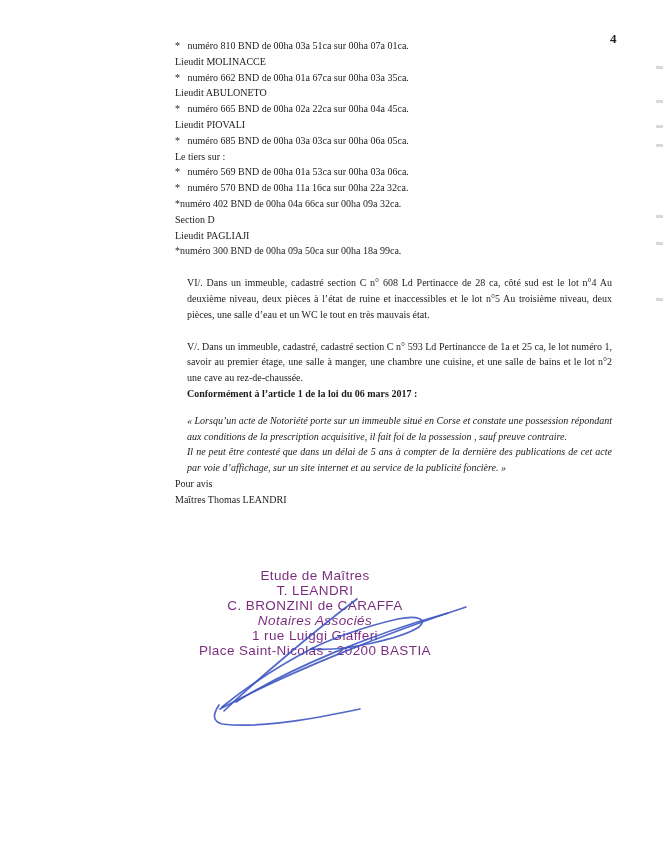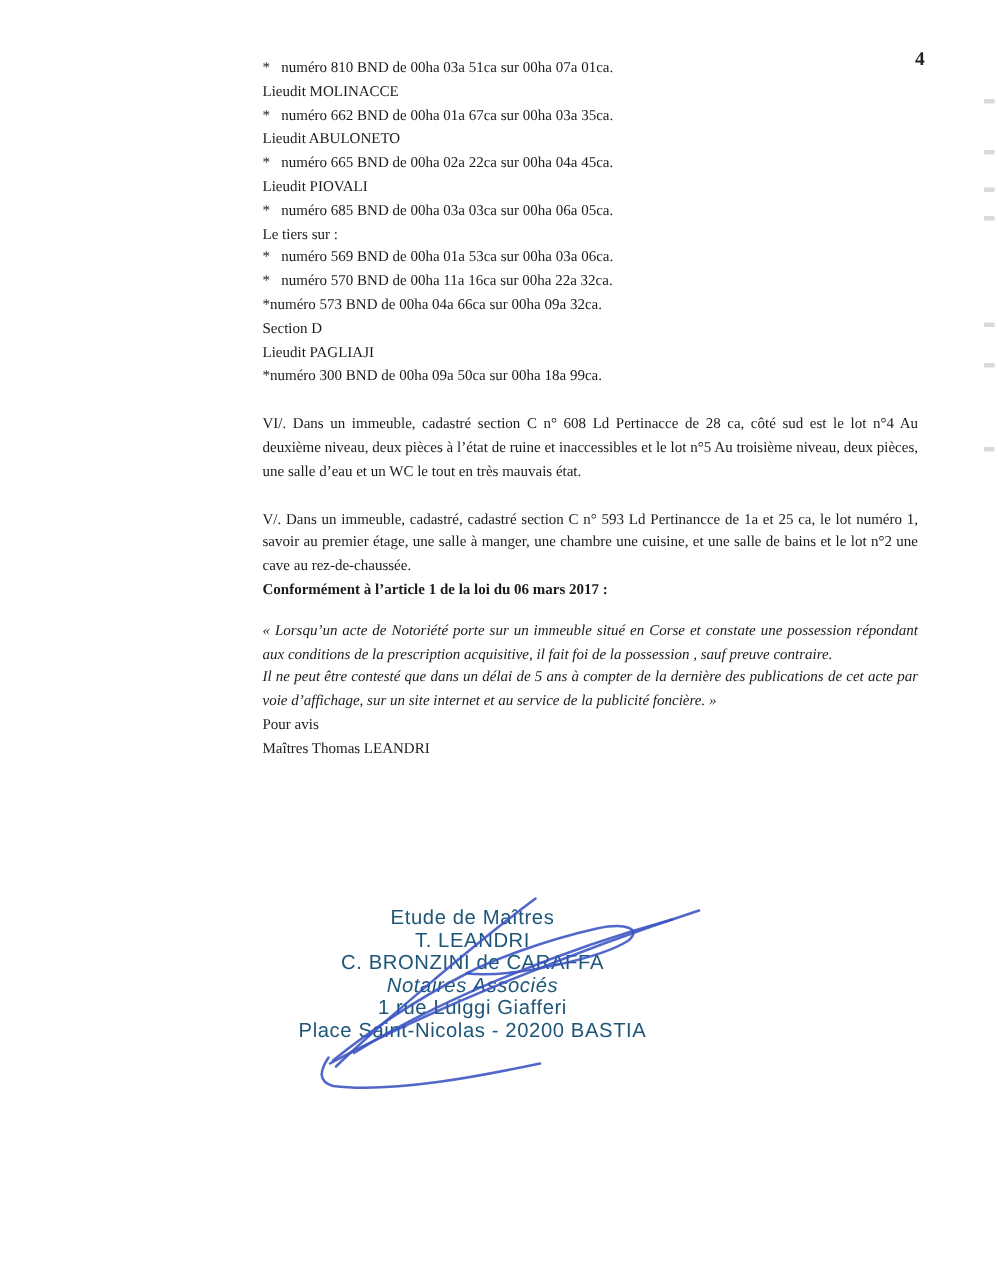--- a/index.html
+++ b/index.html
@@ -29,46 +29,46 @@
     top: 38px;
     width: 437px;
     font-size: 10px;
     line-height: 15.8px;
   }
   .doc-line {
     white-space: pre-wrap;
   }
   .para {
     text-align: justify;
-    margin: 16px 0 0 0;
+    margin: 16px 0 0 12px;
     hyphens: none;
   }
   .para.no-gap {
     margin-top: 0;
     font-weight: bold;
   }
   .quote-block {
     margin-top: 11px;
     font-style: italic;
     text-align: justify;
   }
   .quote-block .para {
     margin-top: 0;
   }
   .stamp {
     position: absolute;
     left: 194px;
-    top: 604px;
+    top: 568px;
     width: 242px;
     text-align: center;
     font-family: "Liberation Sans", sans-serif;
     font-size: 13.5px;
     line-height: 15px;
     letter-spacing: 0.4px;
-    color: #0c4a6e;
+    color: #701a75;
     opacity: 0.93;
   }
   .stamp .stamp-line { white-space: nowrap; }
   .stamp .italic { font-style: italic; }
   .signature-svg {
     position: absolute;
     left: 0;
     top: 0;
     pointer-events: none;
   }
@@ -97,21 +97,21 @@
   <div class="doc-line">*   numéro 810 BND de 00ha 03a 51ca sur 00ha 07a 01ca.</div>
   <div class="doc-line">Lieudit MOLINACCE</div>
   <div class="doc-line">*   numéro 662 BND de 00ha 01a 67ca sur 00ha 03a 35ca.</div>
   <div class="doc-line">Lieudit ABULONETO</div>
   <div class="doc-line">*   numéro 665 BND de 00ha 02a 22ca sur 00ha 04a 45ca.</div>
   <div class="doc-line">Lieudit PIOVALI</div>
   <div class="doc-line">*   numéro 685 BND de 00ha 03a 03ca sur 00ha 06a 05ca.</div>
   <div class="doc-line">Le tiers sur :</div>
   <div class="doc-line">*   numéro 569 BND de 00ha 01a 53ca sur 00ha 03a 06ca.</div>
   <div class="doc-line">*   numéro 570 BND de 00ha 11a 16ca sur 00ha 22a 32ca.</div>
-  <div class="doc-line">*numéro 573 BND de 00ha 04a 66ca sur 00ha 09a 32ca.</div>
+  <div class="doc-line">*numéro 402 BND de 00ha 04a 66ca sur 00ha 09a 32ca.</div>
   <div class="doc-line">Section D</div>
   <div class="doc-line">Lieudit PAGLIAJI</div>
   <div class="doc-line">*numéro 300 BND de 00ha 09a 50ca sur 00ha 18a 99ca.</div>
 
   <div class="para">VI/. Dans un immeuble, cadastré section C n° 608 Ld Pertinacce de 28 ca, côté sud est le lot n°4 Au deuxième niveau, deux pièces à l’état de ruine et inaccessibles et le lot n°5 Au troisième niveau, deux pièces, une salle d’eau et un WC le tout en très mauvais état.</div>
 
   <div class="para">V/. Dans un immeuble, cadastré, cadastré section C n° 593 Ld Pertinancce de 1a et 25 ca, le lot numéro 1, savoir au premier étage, une salle à manger, une chambre une cuisine, et une salle de bains et le lot n°2 une cave au rez-de-chaussée.</div>
   <div class="para no-gap">Conformément à l’article 1 de la loi du 06 mars 2017 :</div>
 
   <div class="quote-block">

